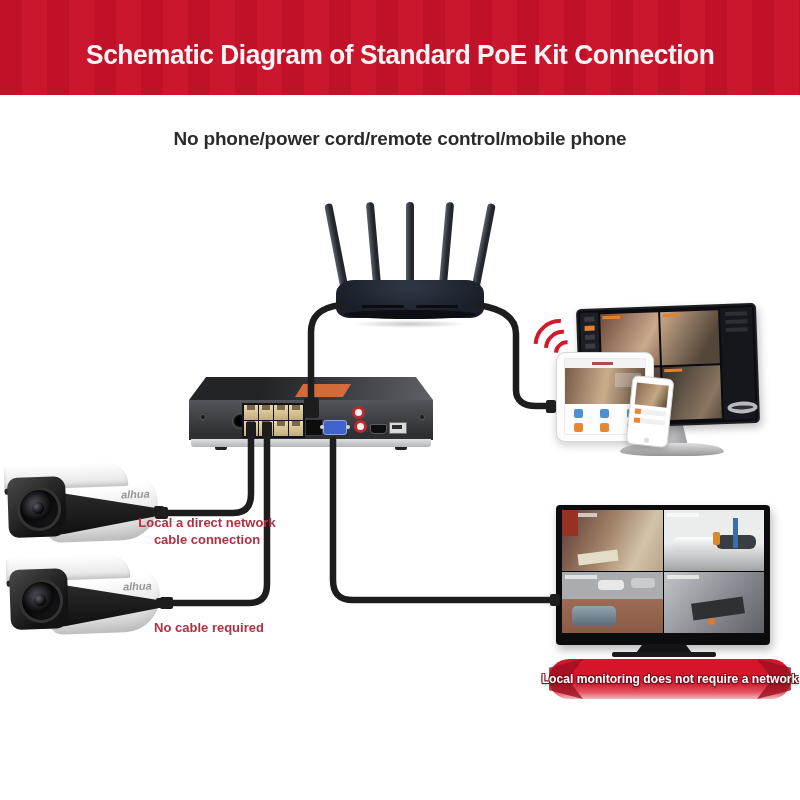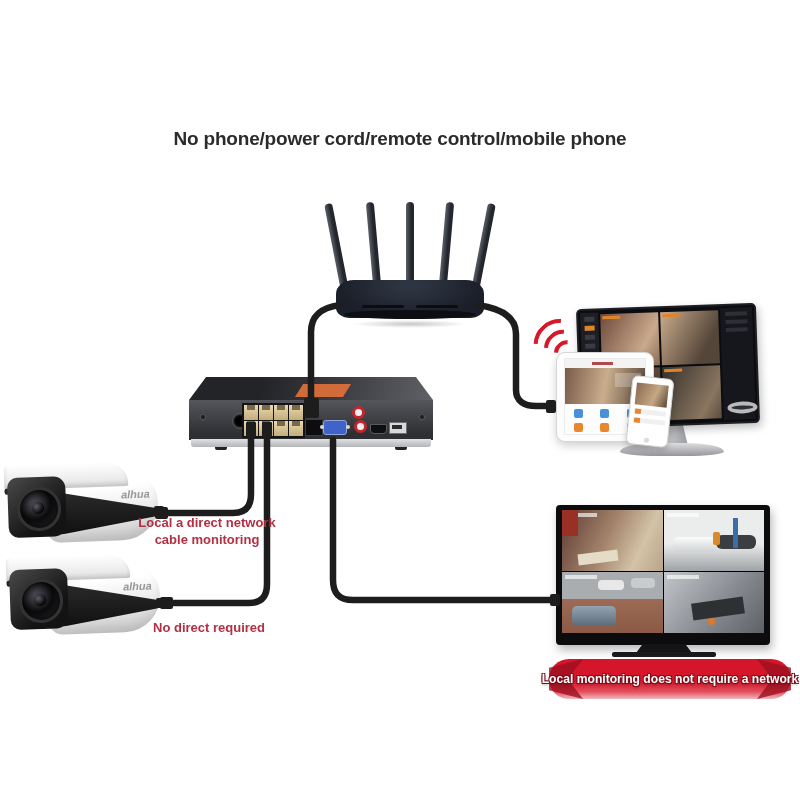--- a/index.html
+++ b/index.html
@@ -216,20 +216,23 @@
     <path d="M333,440 L333,580 C333,594 340,600 353,600 L556,600"></path>
     <rect x="304" y="398" width="15" height="20" rx="2"></rect>
     <rect x="246" y="422" width="10" height="15" rx="1"></rect>
     <rect x="262" y="422" width="10" height="15" rx="1"></rect>
     <rect x="155" y="507" width="13" height="12" rx="2"></rect>
     <rect x="160" y="597" width="13" height="12" rx="2"></rect>
     <rect x="546" y="400" width="10" height="13" rx="2"></rect>
     <rect x="550" y="594" width="10" height="12" rx="2"></rect>
   </svg>
 
+  <header class="banner">
+    <h1>Schematic Diagram of Standard PoE Kit Connection</h1>
+  </header>
   <div class="subtitle">No phone/power cord/remote control/mobile phone</div>
 
   <div class="router">
     <div>
         <i class="antenna"></i>
         <i class="antenna"></i>
         <i class="antenna"></i>
         <i class="antenna"></i>
         <i class="antenna"></i>
       </div>
@@ -286,23 +289,23 @@
     <div class="cam-hood"></div>
     <div class="cam-face">
       <i class="cam-lens"></i>
     </div>
     <span class="cam-logo">alhua</span>
     <i class="cam-plug"></i>
   </div>
 
   <div class="cable-note">
     <span>Local a direct network</span><br>
-    <span>cable monitoring</span>
-  </div>
-  <div class="power-note">No direct required</div>
+    <span>cable connection</span>
+  </div>
+  <div class="power-note">No cable required</div>
 
   <div class="wifi">
     <i class="w1"></i>
       <i class="w2"></i>
       <i class="w3"></i>
       <em></em>
   </div>
   <div class="m-monitor">
     <div class="m-side">
       <i></i>

